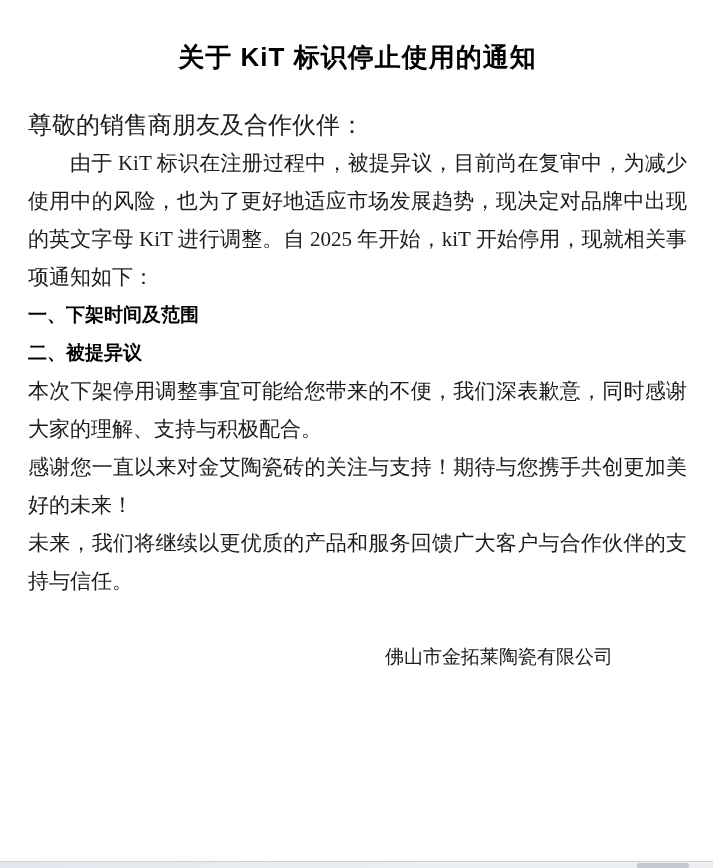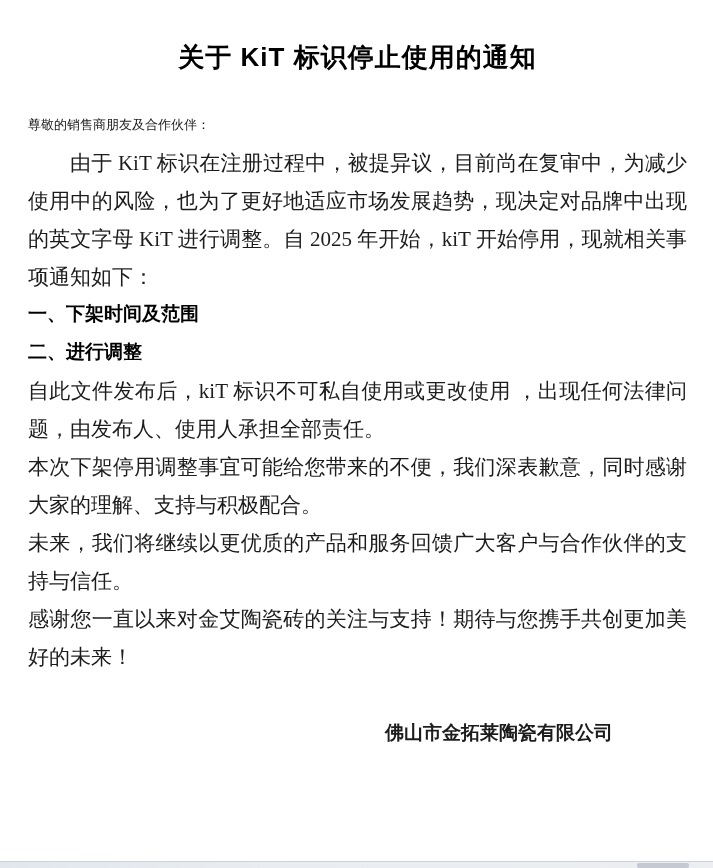--- a/index.html
+++ b/index.html
@@ -25,46 +25,45 @@
     font-family: "Liberation Sans", "DejaVu Sans", sans-serif;
     font-size: 26px;
     font-weight: bold;
     line-height: 38px;
     text-align: center;
     color: #000000;
     margin: 0 0 30px 0;
     letter-spacing: 1px;
   }
   .greeting {
-    font-size: 13px;
+    font-size: 24px;
     line-height: 38px;
     margin: 0;
   }
   .para {
     font-size: 21px;
     line-height: 38px;
     margin: 0;
     text-align: justify;
   }
   .para.indent {
     text-indent: 2em;
   }
   .sec-heading {
-    font-family: Liberation Mono, monospace;
+    font-family: Liberation Sans, sans-serif;
     font-size: 19px;
     font-weight: bold;
     line-height: 38px;
     margin: 0;
     color: #000000;
   }
   .signature-block {
     width: 280px;
     margin: 38px 48px 0 auto;
     text-align: center;
-    font-weight: bold;
   }
   .signature-block p {
     font-size: 19px;
     line-height: 38px;
     margin: 0;
   }
   .h-scrollbar {
     position: absolute;
     left: 0;
     bottom: 0;
@@ -91,29 +90,28 @@
   <h1 class="doc-title">关于 KiT 标识停止使用的通知</h1>
 
   <p class="greeting">尊敬的销售商朋友及合作伙伴：</p>
 
   <p class="para indent">由于 KiT 标识在注册过程中，被提异议，目前尚在复审中，为减少使用中的风险，也为了更好地适应市场发展趋势，现决定对品牌中出现的英文字母 KiT 进行调整。自 2025 年开始，kiT 开始停用，现就相关事项通知如下：</p>
 
   <h2 class="sec-heading">一、下架时间及范围</h2>
 
 
 
-  <h2 class="sec-heading">二、进行调整</h2>
+  <h2 class="sec-heading">二、被提异议</h2>
 
-  <p class="para">自此文件发布后，kiT 标识不可私自使用或更改使用 ，出现任何法律问题，由发布人、使用人承担全部责任。</p>
 
   <p class="para">本次下架停用调整事宜可能给您带来的不便，我们深表歉意，同时感谢大家的理解、支持与积极配合。</p>
 
+  <p class="para">感谢您一直以来对金艾陶瓷砖的关注与支持！期待与您携手共创更加美好的未来！</p>
+
   <p class="para">未来，我们将继续以更优质的产品和服务回馈广大客户与合作伙伴的支持与信任。</p>
-
-  <p class="para">感谢您一直以来对金艾陶瓷砖的关注与支持！期待与您携手共创更加美好的未来！</p>
 
   <div class="signature-block">
     <p>佛山市金拓莱陶瓷有限公司</p>
   </div>
 
 </div>
 
 <div class="h-scrollbar">
   <div class="thumb"></div>
 </div>

